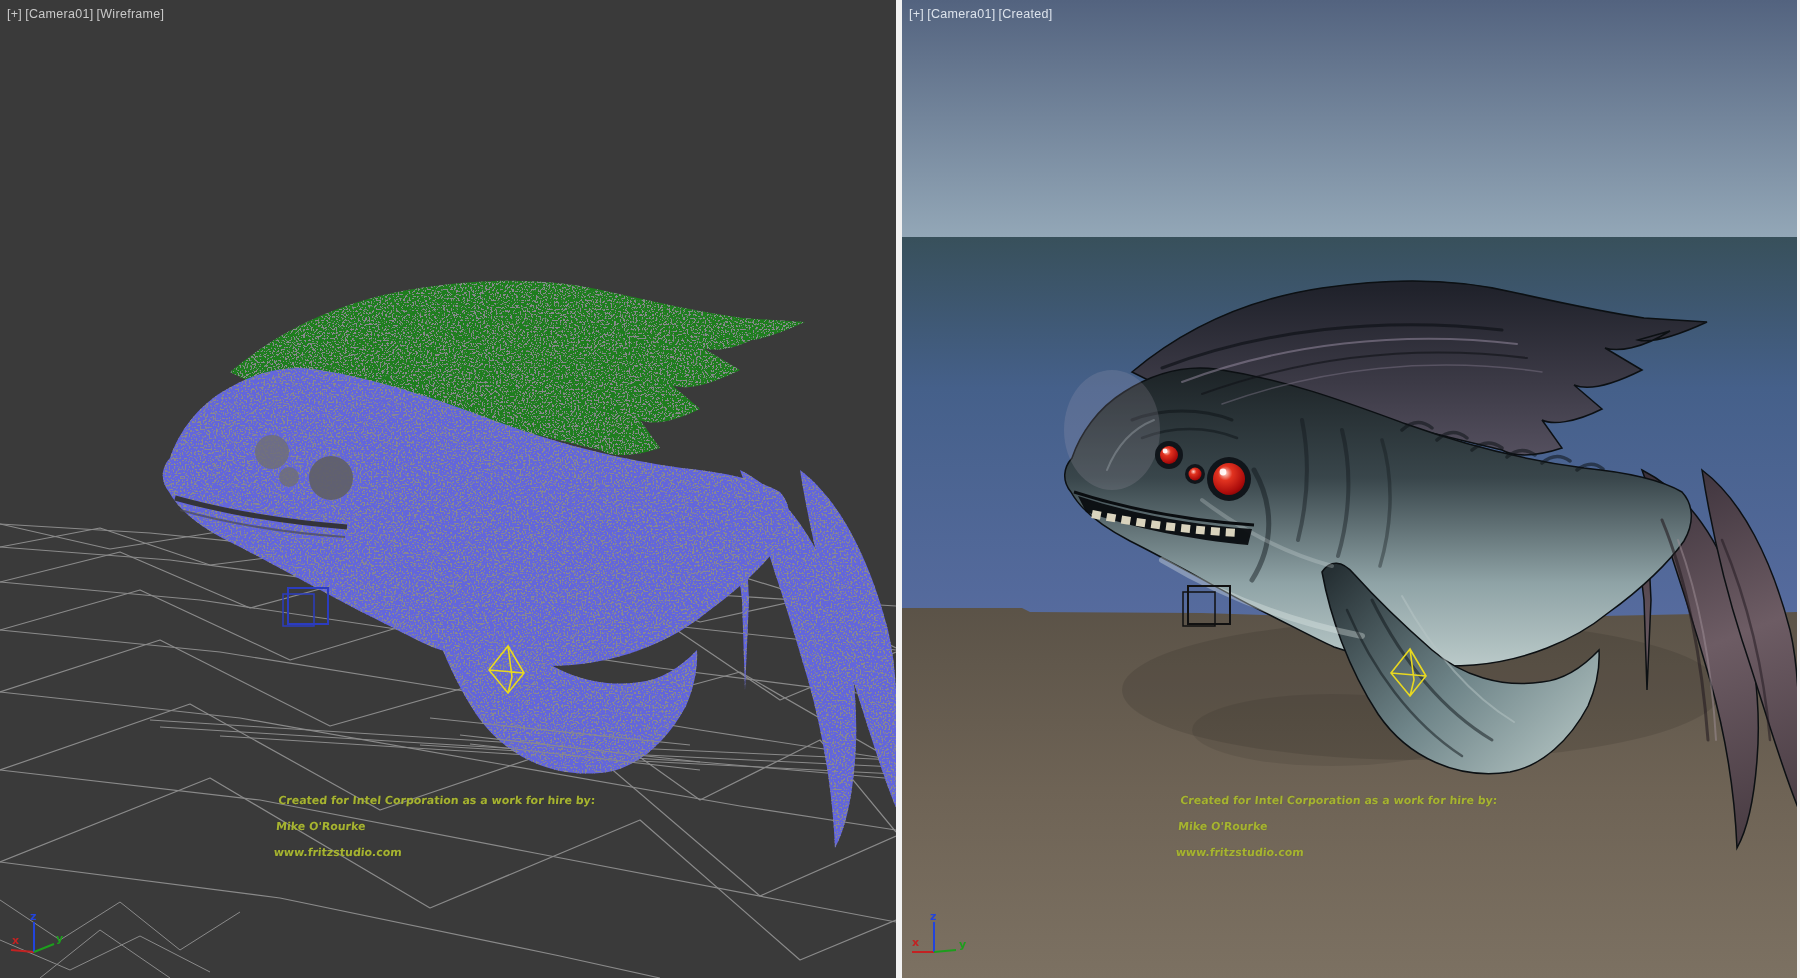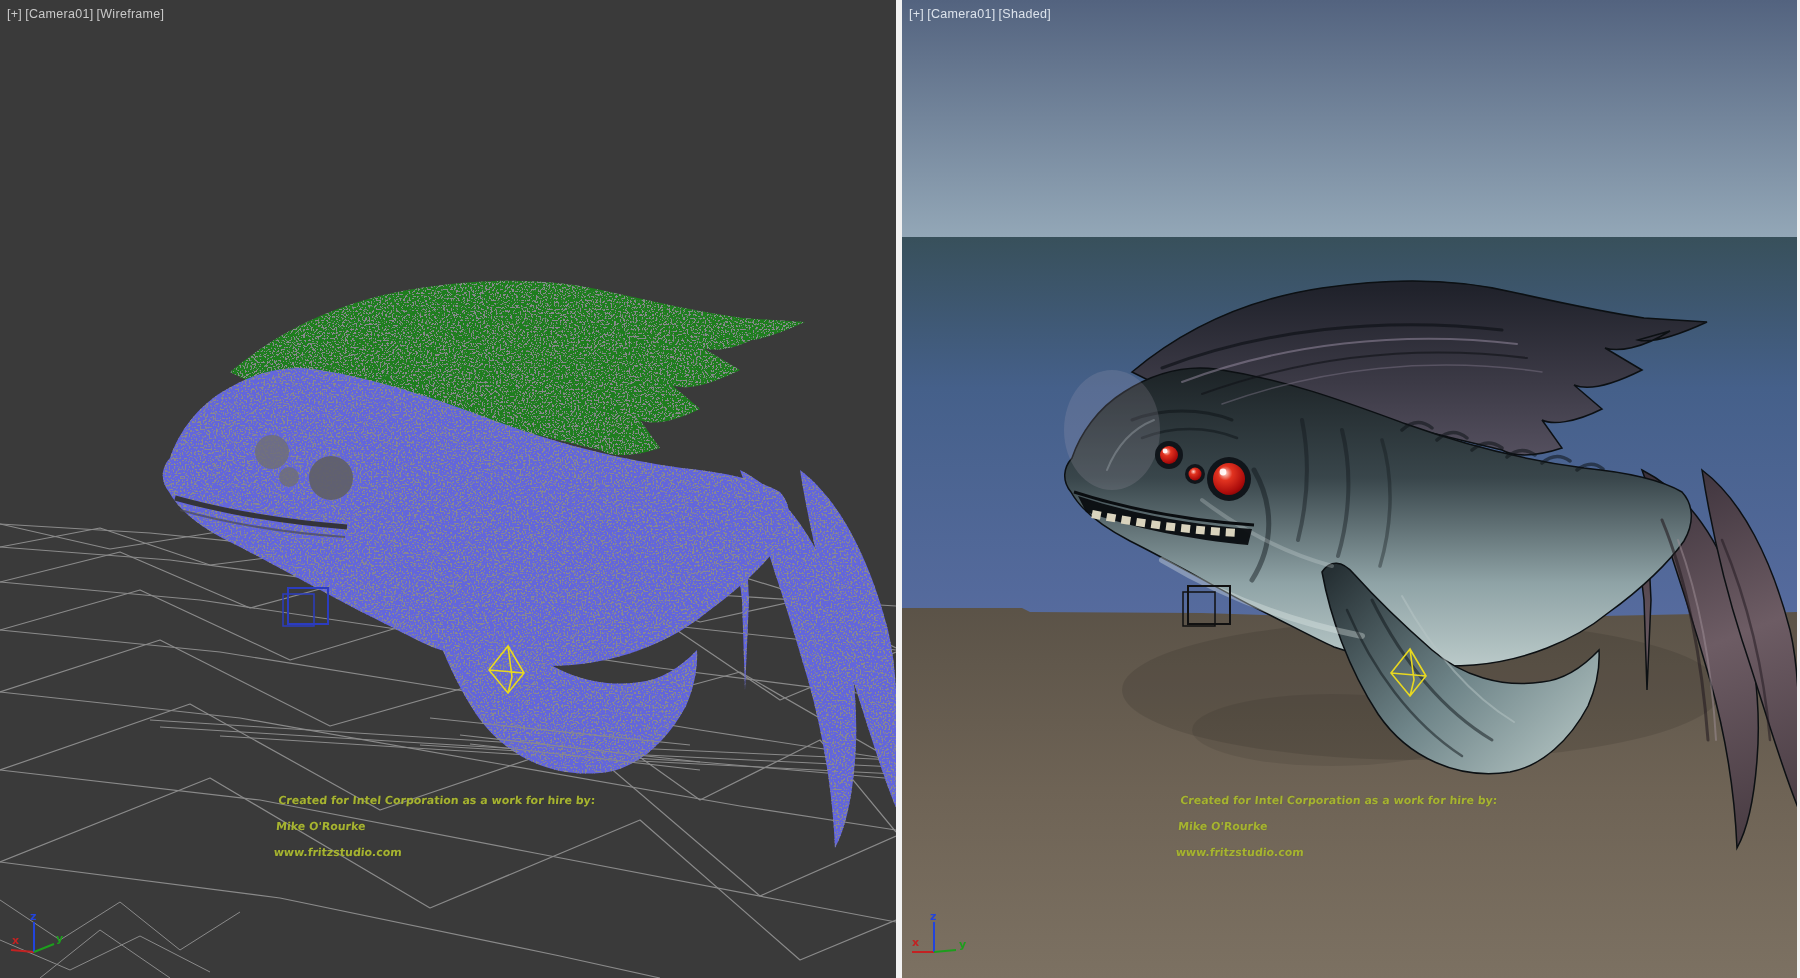--- a/index.html
+++ b/index.html
@@ -242,21 +242,21 @@
       </g>
 
       <g fill="none" stroke="#e8d820" stroke-width="1.6">
         <path d="M508 649 L489 673 L508 696 L524 676 Z M489 673 L524 676 M508 649 L512 680 L508 696"></path>
       </g>
     </svg>
 
     <div class="vp-label">
       <span>[+]</span>
       <span>[Camera01]</span>
-      <span>[Shaded]</span>
+      <span>[Created]</span>
     </div>
 
     <div class="watermark"><span>Created for Intel Corporation as a work for hire by:</span><br>
 <span>Mike O'Rourke</span><br>
 <span>www.fritzstudio.com</span></div>
 
     <svg class="tripod" width="70" height="60" viewBox="0 0 70 60">
       <line x1="28" y1="42" x2="6" y2="42" stroke="#c22222" stroke-width="2"></line>
       <line x1="28" y1="42" x2="28" y2="12" stroke="#2244dd" stroke-width="2"></line>
       <line x1="28" y1="42" x2="50" y2="40" stroke="#1d9e1d" stroke-width="2"></line>

